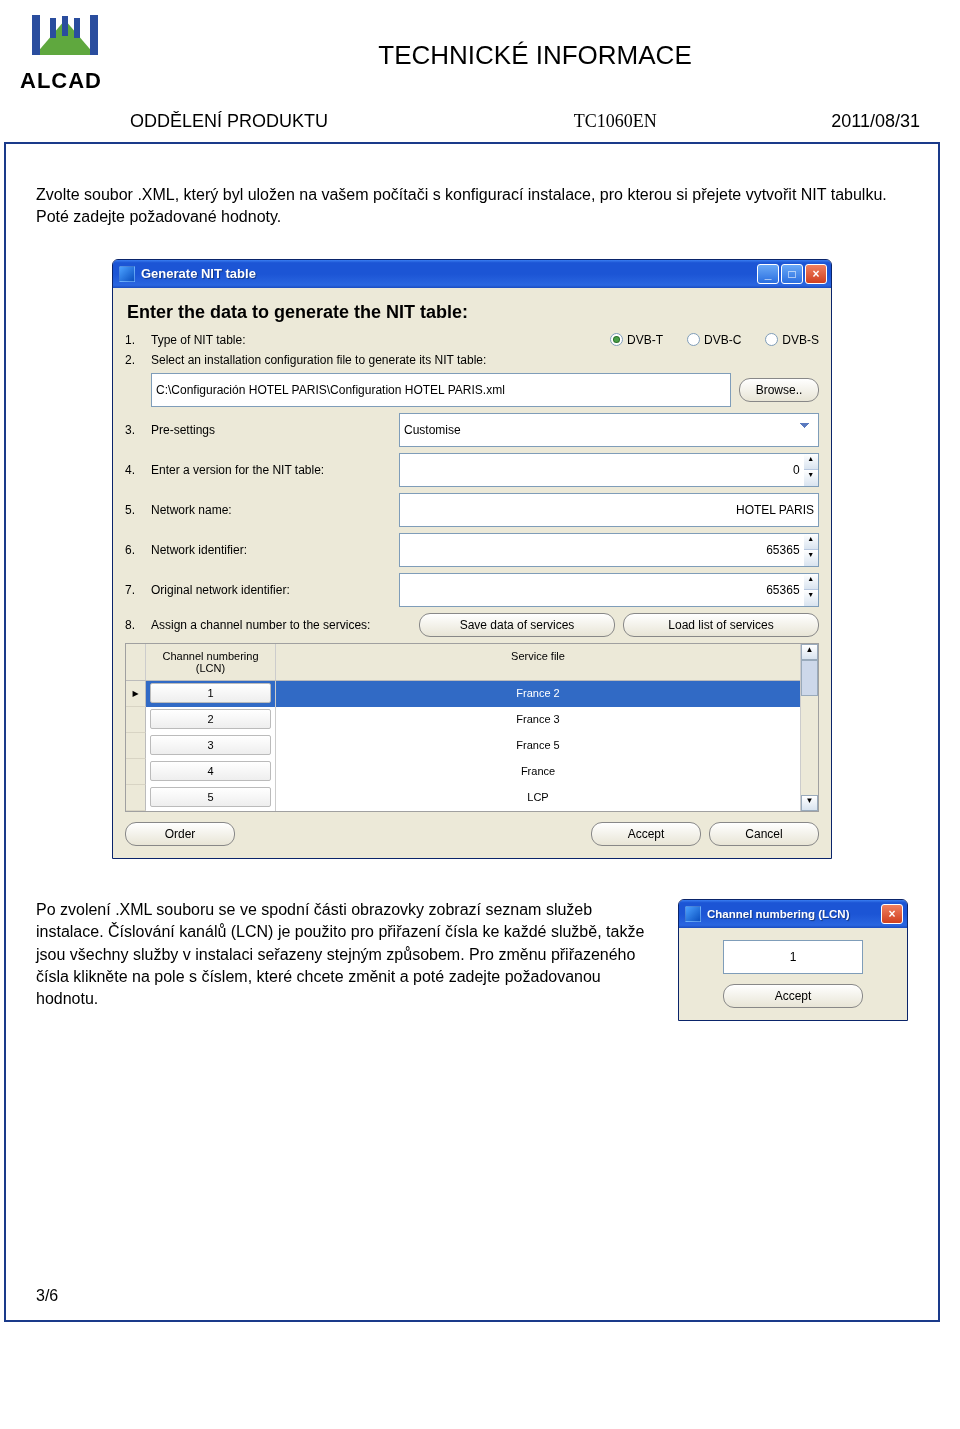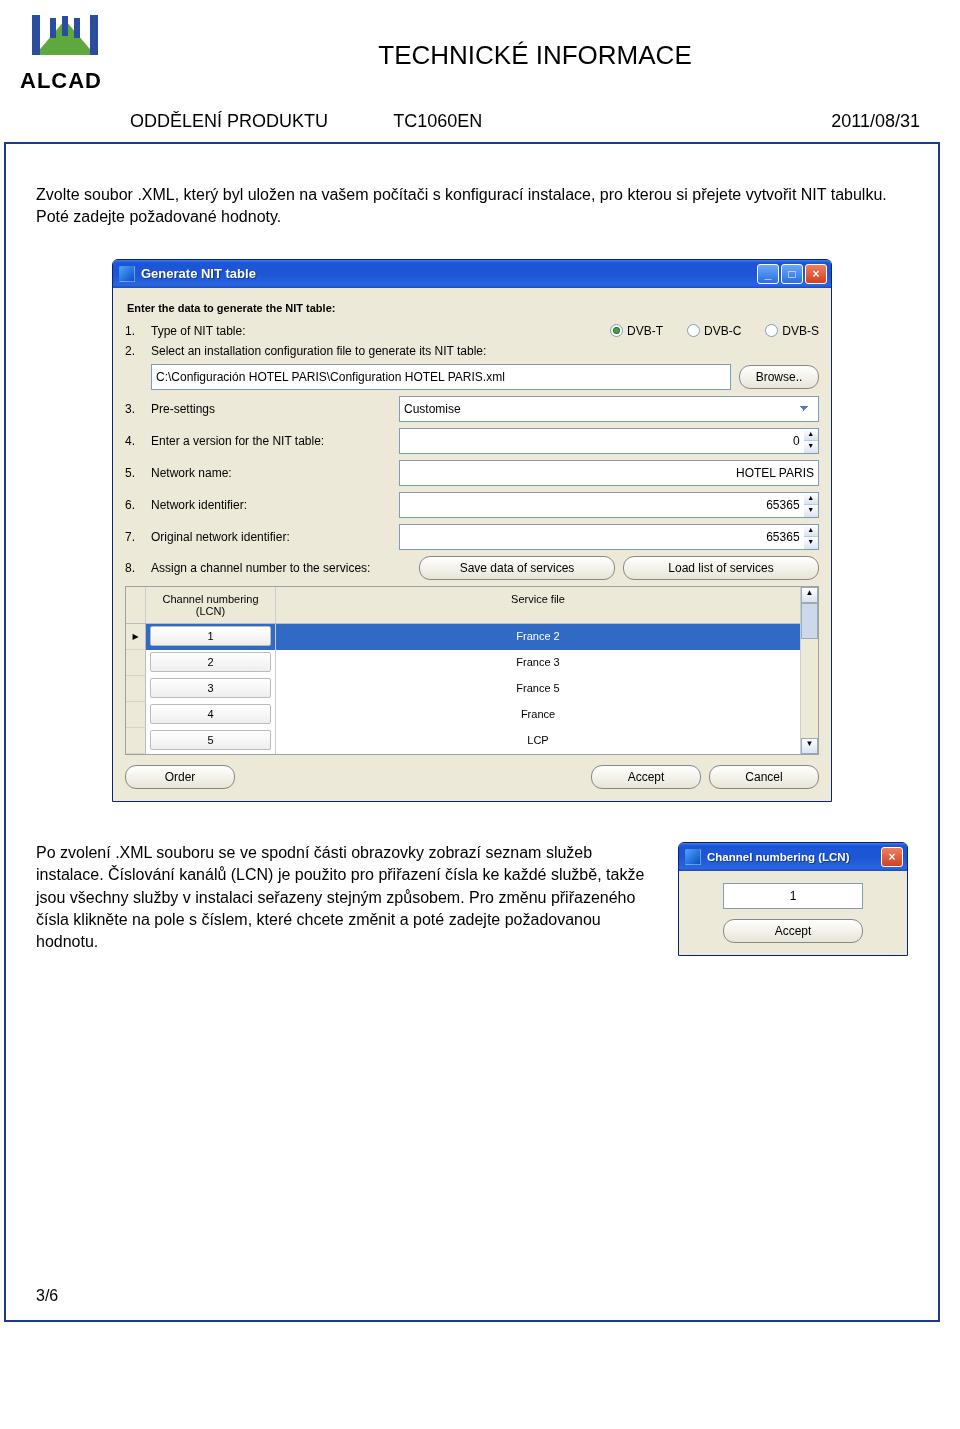--- a/index.html
+++ b/index.html
@@ -38,21 +38,21 @@
     margin: 30px 0 40px 0;
   }
   .subheader {
     display: flex;
     justify-content: space-between;
     font-size: 18px;
     padding: 0 20px 10px 0px;
   }
   .subheader span { white-space: nowrap; }
   .sub-left { flex: 1; text-align: left; padding-left: 0; }
-  .sub-mid  { flex: 1; text-align: left; }
+  .sub-mid  { flex: 1; text-align: right; font-family: Liberation Serif, serif; }
   .sub-right{ flex: 1; text-align: right; }
 
   .outer-frame {
     margin: 0 20px 20px 4px;
     border: 2px solid #1a3a8a;
     padding: 40px 30px 30px 30px;
     position: relative;
     min-height: 1180px;
   }
   .intro-text { font-size: 16px; line-height: 1.4; margin-bottom: 30px; }
@@ -93,35 +93,35 @@
     cursor: pointer;
   }
   .xp-min, .xp-max { background: linear-gradient(to bottom,#6aa9f7,#2b6fe0); color:#fff; }
   .xp-close { background: linear-gradient(to bottom,#f08060,#d04020); color:#fff; }
 
   .xp-body {
     background: #ece9d8;
     padding: 10px 12px 12px 12px;
     font-size: 12px;
   }
-  .form-heading { font-weight: bold; font-size: 11px; margin: 4px 0 10px 2px; }
+  .form-heading { font-weight: bold; font-size: 18px; margin: 4px 0 10px 2px; }
   .form-row {
     display: flex;
     align-items: center;
     margin: 6px 0;
     gap: 8px;
   }
   .form-num { width: 18px; }
   .form-label { flex: 0 0 240px; }
   .form-label-wide { flex: 1; }
   .form-field { flex: 1; display:flex; align-items:center; gap:6px; }
   .xp-input, .xp-select {
     border: 1px solid #7f9db9;
     background: #fff;
-    height: 26px;
+    height: 34px;
     padding: 0 4px;
     font-size: 12px;
     width: 100%;
   }
   .xp-select {
     appearance: none;
     background-image: linear-gradient(45deg, transparent 50%, #5a7abf 50%),
                       linear-gradient(135deg, #5a7abf 50%, transparent 50%);
     background-position: calc(100% - 14px) 9px, calc(100% - 9px) 9px;
     background-size: 5px 5px, 5px 5px;

